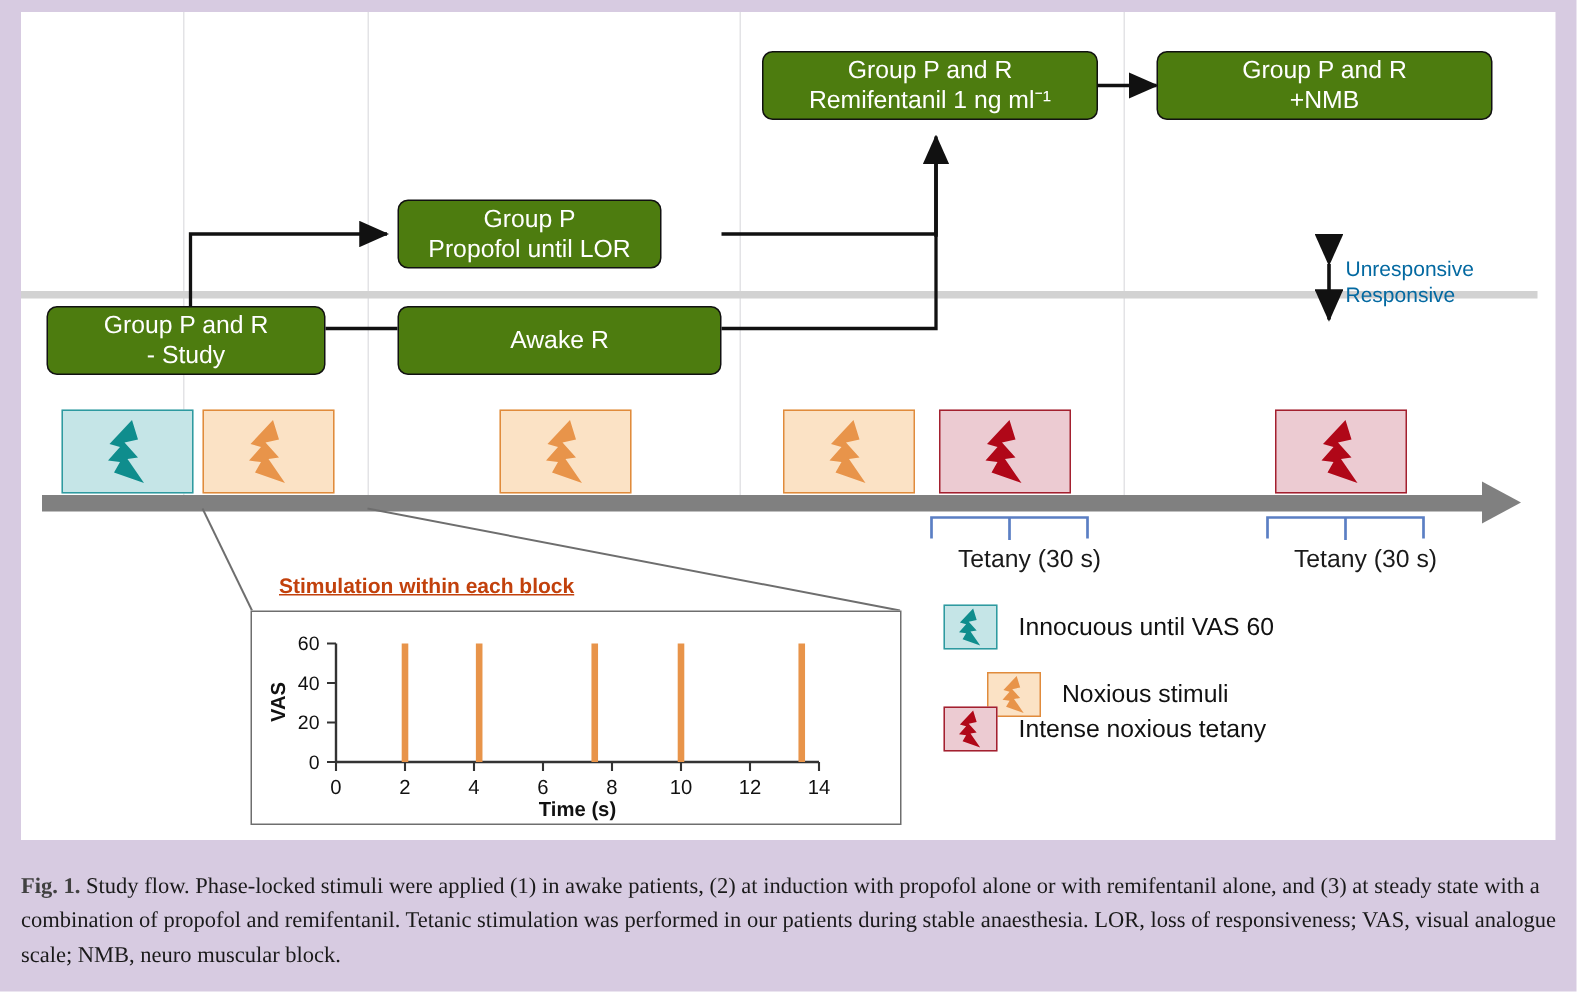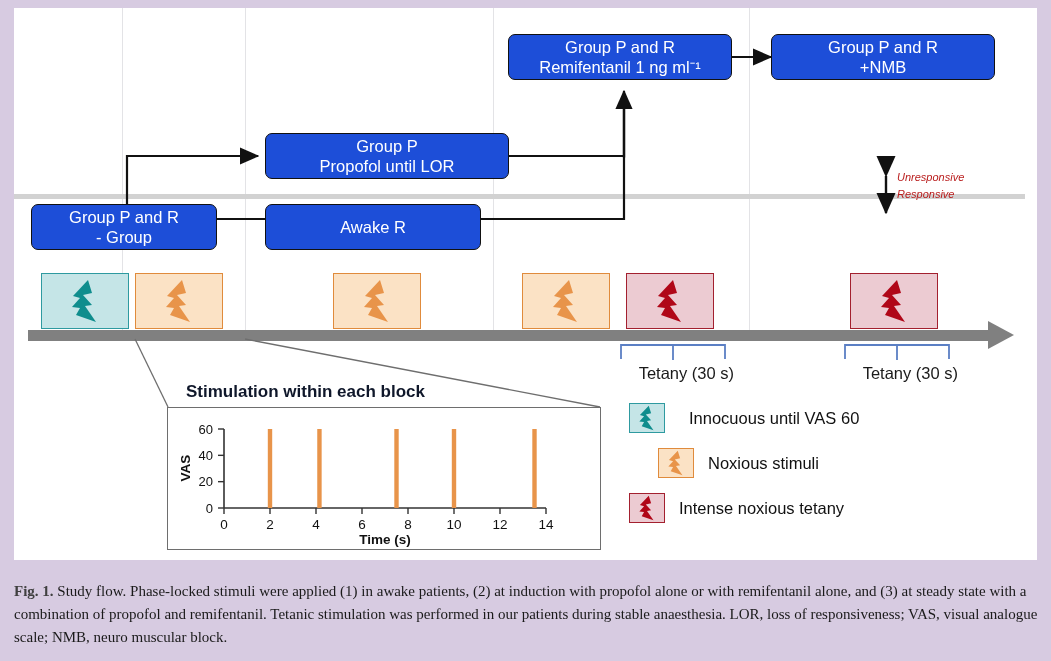--- a/index.html
+++ b/index.html
@@ -12,26 +12,26 @@
   }
   #figure-area{
     position:absolute;left:14px;top:8px;width:1023px;height:552px;
     background:#ffffff;
   }
   
   .divider{position:absolute;top:0;width:1px;background:#e3e3e6;}
   
   #resp-line{position:absolute;left:0;width:1011px;height:5px;background:#d2d2d2;}
   .resp-label{
-    position:absolute;color:#b91c1c;font-size:11px;white-space:nowrap;font-style:italic;
+    position:absolute;color:#0369a1;font-size:14px;white-space:nowrap;
   }
   
   .flow-box{
     position:absolute;
-    background:#1d4ed8;
+    background:#4d7c0f;
     border:1.6px solid #111111;
     border-radius:7px;
     color:#ffffff;
     font-size:16.5px;
     line-height:20px;
     display:flex;flex-direction:column;
     align-items:center;justify-content:center;
     text-align:center;
     box-sizing:border-box;
     z-index:4;
@@ -63,21 +63,21 @@
   .tetany-label{
     position:absolute;font-size:16.5px;color:#1a1a1a;white-space:nowrap;text-align:right;
   }
   
   #inset-box{
     position:absolute;left:153px;top:399px;width:434px;height:143px;
     border:1.3px solid #6e6e6e;background:#ffffff;box-sizing:border-box;z-index:5;
   }
   #inset-title{
     position:absolute;left:172px;top:374px;
-    font-size:17px;font-weight:bold;color:#0f172a;white-space:nowrap;z-index:6;
+    font-size:14px;font-weight:bold;color:#c2410c;white-space:nowrap;z-index:6;text-decoration:underline;
   }
   #callout{position:absolute;left:0;top:0;width:1023px;height:552px;z-index:1;}
   #inset-plot{position:absolute;left:0;top:0;width:434px;height:143px;}
   
   .legend-row{position:absolute;display:flex;align-items:center;}
   .legend-swatch{
     width:36px;height:30px;box-sizing:border-box;
     display:flex;align-items:center;justify-content:center;margin-right:14px;
   }
   .legend-swatch .bolt{width:20px;height:26px;}
@@ -119,24 +119,24 @@
 
     <path d="M610,150 L610,83" stroke="#111111" stroke-width="2.2" fill="none" marker-end="url(#arw)"></path>
 
     <path d="M718,49 L757,49" stroke="#111111" stroke-width="2.2" fill="none" marker-end="url(#arw)"></path>
 
     <path d="M872,168 L872,205" stroke="#111111" stroke-width="2.4" fill="none" marker-end="url(#arw)" marker-start="url(#arw)"></path>
   </svg>
 
   <div class="flow-box" style="left:17px;top:196px;width:186px;height:46px;">
     <span>Group P and R</span>
-    <span>- Group</span>
-  </div>
-
-  <div class="flow-box" style="left:251px;top:125px;width:244px;height:46px;">
+    <span>- Study</span>
+  </div>
+
+  <div class="flow-box" style="left:251px;top:125px;width:176px;height:46px;">
     <span>Group P</span>
     <span>Propofol until LOR</span>
   </div>
 
   <div class="flow-box" style="left:251px;top:196px;width:216px;height:46px;">
     <span>Awake R</span>
   </div>
 
   <div class="flow-box" style="left:494px;top:26px;width:224px;height:46px;">
     <span>Group P and R</span>
@@ -244,39 +244,39 @@
           <rect x="149.25" y="21" width="4.4" height="79" fill="#e8944a"></rect>
           <rect x="226.3" y="21" width="4.4" height="79" fill="#e8944a"></rect>
           <rect x="283.8" y="21" width="4.4" height="79" fill="#e8944a"></rect>
           <rect x="364.3" y="21" width="4.4" height="79" fill="#e8944a"></rect>
         </g>
       <text id="x-axis-label" x="217" y="136" fill="#111111" font-family="Liberation Sans, sans-serif" font-size="13.5" font-weight="bold" text-anchor="middle">Time (s)</text>
       <text id="y-axis-label" x="22" y="60" fill="#111111" font-family="Liberation Sans, sans-serif" font-size="13.5" font-weight="bold" text-anchor="middle" transform="rotate(-90 22 60)">VAS</text>
     </svg>
   </div>
 
-  <div class="legend-row" style="left:615px;top:395px;gap:10px;">
+  <div class="legend-row" style="left:615px;top:395px;">
     <div class="legend-swatch" style="background:#c5e5e7;border:1.4px solid #2e9aa0;">
       <svg class="bolt" viewBox="0 0 34 44">
         <path d="M20 1 L5 17 L12 19 L4 28 L12 29 L8 36 L28 43 L17 27 L24 26 L15 16 L24 14 Z" fill="#0f8d8d"></path>
       </svg>
     </div>
     <div class="legend-text">Innocuous until VAS 60</div>
   </div>
 
   <div class="legend-row" style="left:615px;top:440px;padding-left:29px;">
     <div class="legend-swatch" style="background:#fbe2c5;border:1.4px solid #e08b3c;">
       <svg class="bolt" viewBox="0 0 34 44">
         <path d="M20 1 L5 17 L12 19 L4 28 L12 29 L8 36 L28 43 L17 27 L24 26 L15 16 L24 14 Z" fill="#e8944a"></path>
       </svg>
     </div>
     <div class="legend-text">Noxious stimuli</div>
   </div>
 
-  <div class="legend-row" style="left:615px;top:485px;">
+  <div class="legend-row" style="left:615px;top:463px;">
     <div class="legend-swatch" style="background:#eccbd2;border:1.4px solid #a3202f;">
       <svg class="bolt" viewBox="0 0 34 44">
         <path d="M20 1 L5 17 L12 19 L4 28 L12 29 L8 36 L28 43 L17 27 L24 26 L15 16 L24 14 Z" fill="#b00718"></path>
       </svg>
     </div>
     <div class="legend-text">Intense noxious tetany</div>
   </div>
 
 </div>
 

